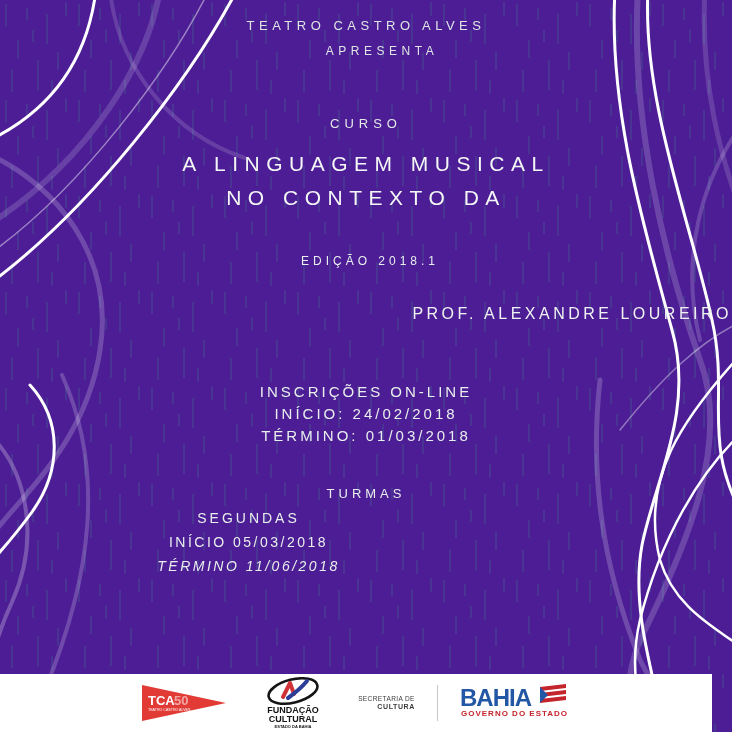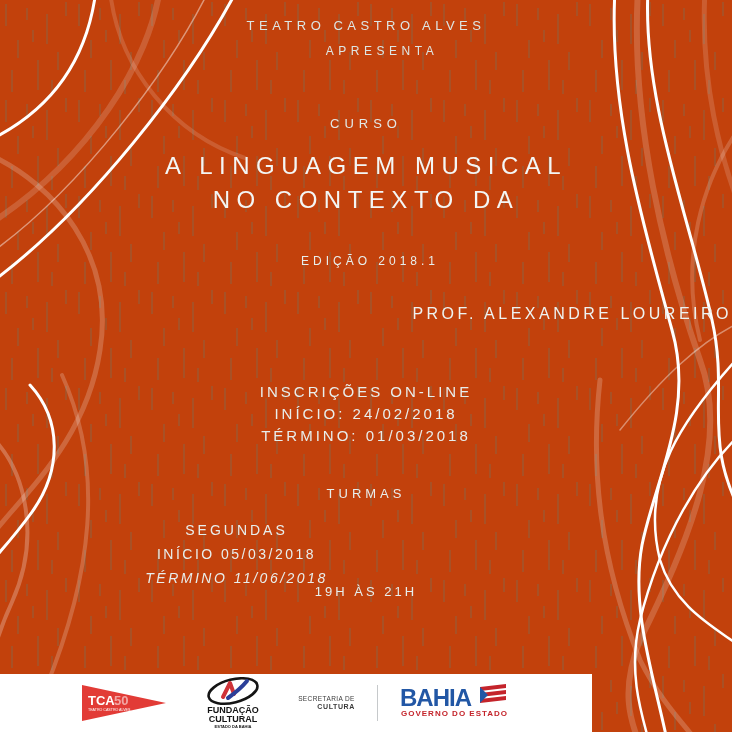--- a/index.html
+++ b/index.html
@@ -1,42 +1,42 @@
 <!DOCTYPE html>
 <html><head>
 <meta charset="utf-8">
 <style>
   * { margin:0; padding:0; box-sizing:border-box; }
   body { background:#333; font-family:"Liberation Sans", sans-serif; }
   .poster {
     position:relative; width:732px; height:732px; overflow:hidden;
-    background:#c2410c;
+    background:#4c1d95;
   }
   .layer { position:absolute; inset:0; pointer-events:none; }
   .txt { position:absolute; left:0; width:100%; text-align:center; color:#e8eeec;
          text-transform:uppercase; font-weight:300; }
   .header-line1 { top:18px;  font-size:13px; letter-spacing:4.5px; color:#dde6e4; }
   .header-line2 { top:44px;  font-size:12px; letter-spacing:4.5px; color:#dde6e4;padding-left:32px; }
   .kicker       { top:116px; font-size:13px; letter-spacing:5px; color:#e2e9e7; }
-  .title-line   { font-size:24px; letter-spacing:6.5px; color:#f3f6f5; }
+  .title-line   { font-size:21px; letter-spacing:6.5px; color:#f3f6f5; }
   .title-1 { top:152px; } .title-2 { top:186px; } .title-3 { top:219px; }
   .edition      { top:254px; font-size:12px; letter-spacing:4px;padding-left:8px; }
   .professor    { top:305px; font-size:16px; letter-spacing:3.5px; color:#eef3f1;text-align:right; }
   .insc-title   { top:383px; font-size:15px; letter-spacing:3px; }
   .insc-start   { top:405px; font-size:15px; letter-spacing:3px; }
   .insc-end     { top:427px; font-size:15px; letter-spacing:3px; }
   .turmas-title { top:486px; font-size:13px; letter-spacing:4px; }
-  .turmas-cols  { position:absolute; top:510px; left:104px; width:530px; display:flex;margin-top:12px; }
+  .turmas-cols  { position:absolute; top:510px; left:116px; width:530px; display:flex; }
   .turmas-col   { width:50%; text-align:center; color:#e8eeec; text-transform:uppercase; font-weight:300; }
   .turmas-col .day   { font-size:14px; letter-spacing:3px; margin-bottom:8px; }
   .turmas-col .start { font-size:14px; letter-spacing:2.5px; margin-bottom:8px; }
   .turmas-col .end   { font-size:14px; letter-spacing:2.5px;font-style:italic; }
   .time-row     { top:584px; font-size:13px; letter-spacing:3px; }
   .footer {
-    position:absolute; left:0; bottom:0; width:592px; height:58px; background:#ffffff;
+    position:absolute; left:0; bottom:0; width:712px; height:58px; background:#ffffff;
     display:flex; align-items:center; justify-content:center; gap:22px;
   }
   .secretaria { text-align:right; color:#3a3a3a; line-height:1.25; }
   .secretaria .l1 { font-size:6.5px; letter-spacing:0.4px; }
   .secretaria .l2 { font-size:7px; font-weight:bold; letter-spacing:0.6px; }
   .footer-divider { width:1px; height:36px; background:#c6c9cb; }
 </style>
 </head>
 <body>
 
@@ -101,21 +101,20 @@
   <div class="txt insc-end">TÉRMINO: 01/03/2018</div>
 
   <div class="txt turmas-title">TURMAS</div>
   <div class="turmas-cols">
     <div class="turmas-col">
       <div class="day">SEGUNDAS</div>
       <div class="start">INÍCIO 05/03/2018</div>
       <div class="end">TÉRMINO 11/06/2018</div>
     </div>
   </div>
-  <div class="txt time-row">19H ÀS 21H</div>
 
   <div class="footer">
 
     <svg width="88" height="40" viewBox="0 0 88 40">
       <polygon points="2,2 86,20 2,38" fill="#e23b36"></polygon>
       <text x="8" y="22" font-family="Liberation Sans, sans-serif" font-size="13" font-weight="bold" fill="#ffffff">TCA</text>
       <text x="34" y="22" font-family="Liberation Sans, sans-serif" font-size="13" font-weight="bold" fill="#ffffff" fill-opacity="0.55">50</text>
       <text x="8" y="28" font-family="Liberation Sans, sans-serif" font-size="3.6" fill="#ffffff">TEATRO CASTRO ALVES</text>
     </svg>
 

